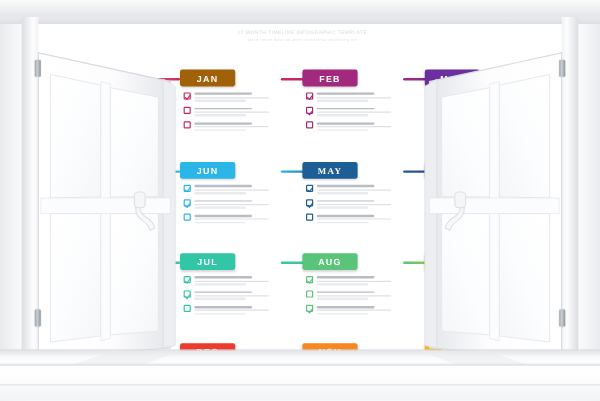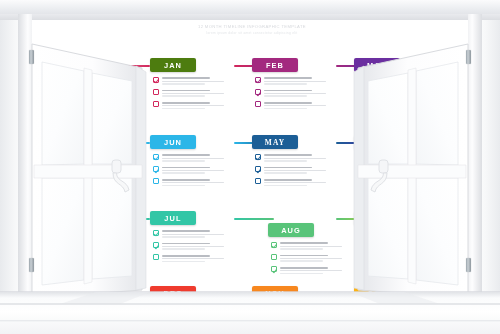--- a/index.html
+++ b/index.html
@@ -117,21 +117,21 @@
       <div class="vconn" style="left:304px;top:204px;height:76px;background:linear-gradient(180deg,#b5d333,#fcb316);"></div>
       <div class="conn" style="left:280px;top:279px;width:26px;background:#fcb316;"></div>
 
       <div class="conn" style="left:240px;top:279px;width:40px;background:linear-gradient(90deg,#f7871f,#fcb316);"></div>
       <div class="conn" style="left:138px;top:279px;width:40px;background:linear-gradient(90deg,#ef3b2e,#f7871f);"></div>
       <div class="conn" style="left:4px;top:279px;width:50px;background:linear-gradient(90deg,#f8a79f,#ef3b2e);"></div>
     </div>
 
     <div class="grid" id="cells">
         <div class="cell" style="left: 54px; top: 44px;">
-          <div class="badge" style="background: #4d7c0f; width: 46px; text-align: center;">JAN</div>
+          <div class="badge" style="background: #a16207; width: 46px; text-align: center;">JAN</div>
           <div class="items">
             <div class="item">
               <span class="cb" style="border: 1.2px solid rgb(210, 39, 92); color: rgb(210, 39, 92);">
                 <span class="tick"></span>
               </span>
               <span class="lines" title="Lorem ipsum">
                 <span class="l1" style="display: block;"></span>
                 <span class="l2" style="display: block;"></span>
                 <span class="l3" style="display: block;"></span>
               </span>
@@ -343,21 +343,21 @@
             <div class="item">
               <span class="cb" style="border: 1.2px solid rgb(50, 198, 166); color: rgb(50, 198, 166);"></span>
               <span class="lines" title="Lorem ipsum">
                 <span class="l1" style="display: block;"></span>
                 <span class="l2" style="display: block;"></span>
                 <span class="l3" style="display: block;"></span>
               </span>
             </div>
           </div>
         </div>
-        <div class="cell" style="left: 172px; top: 197px; margin-top: 12px;">
+        <div class="cell" style="left: 156px; top: 197px;">
           <div class="badge" style="background: rgb(89, 196, 122); width: 46px;">AUG</div>
           <div class="items">
             <div class="item">
               <span class="cb" style="border: 1.2px solid rgb(89, 196, 122); color: rgb(89, 196, 122);">
                 <span class="tick"></span>
               </span>
               <span class="lines" title="Lorem ipsum">
                 <span class="l1" style="display: block;"></span>
                 <span class="l2" style="display: block;"></span>
                 <span class="l3" style="display: block;"></span>

